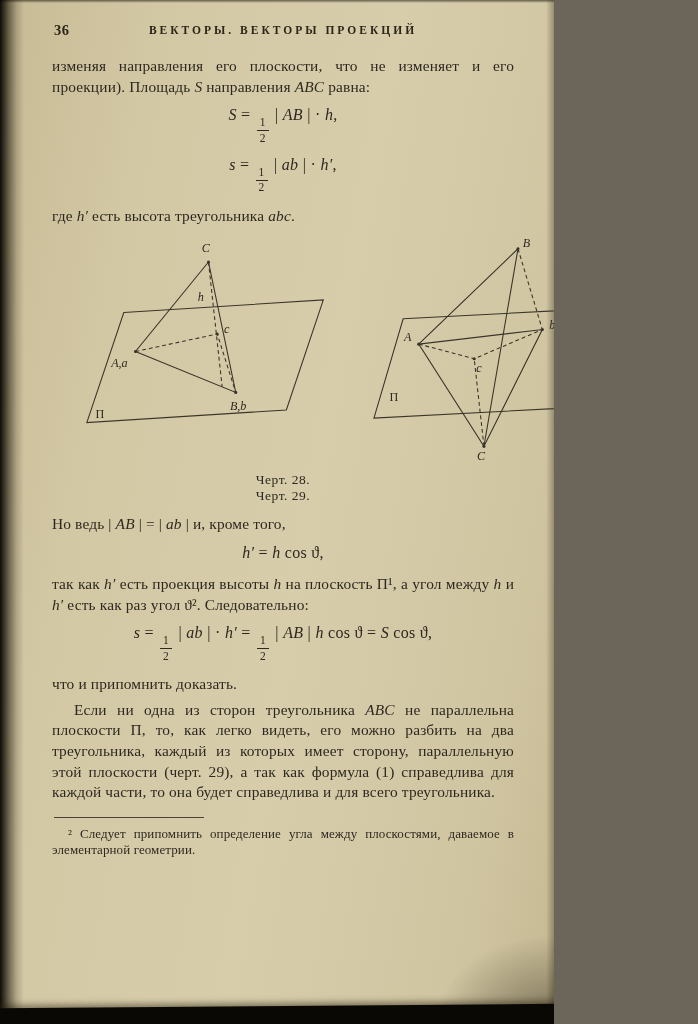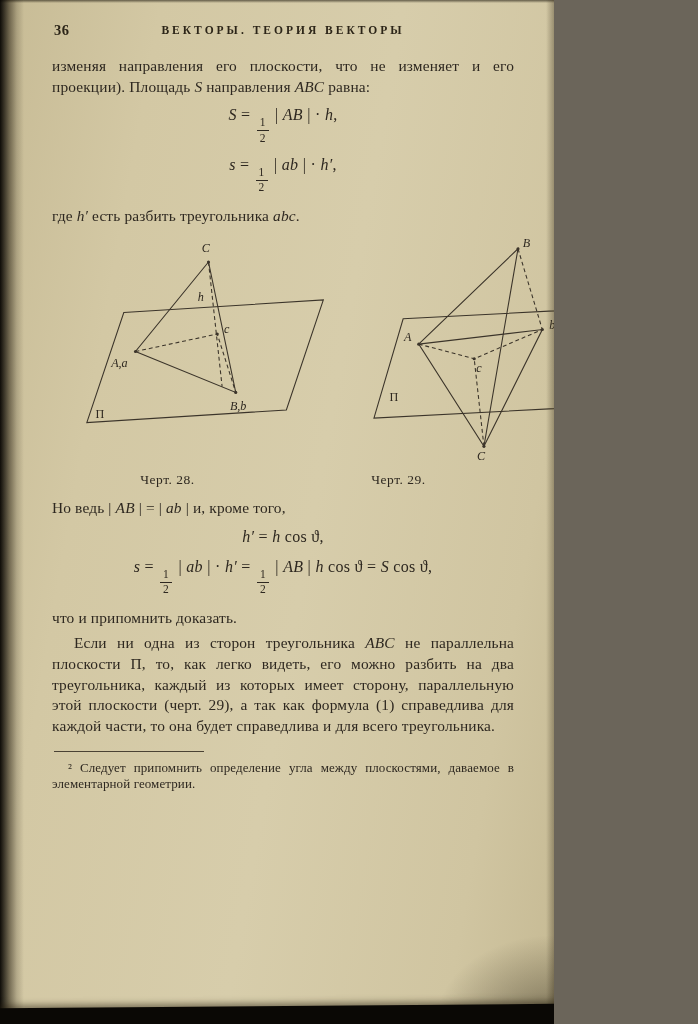--- a/index.html
+++ b/index.html
@@ -25,57 +25,57 @@
   .para.indent { text-indent:22px; }
 
   .formula { margin:9px 0 12px 0; text-align:center; font-size:16px; letter-spacing:0.3px; }
   .frac { display:inline-flex; flex-direction:column; align-items:center; vertical-align:-0.5em; line-height:1; font-size:11.5px; margin:0 2px; }
   .frac .num { padding:0 3px 1.5px 3px; border-bottom:1px solid currentColor; }
   .frac .den { padding-top:1.5px; }
 
   .figures { display:flex; justify-content:space-between; align-items:flex-start; margin:8px 0 0 0; padding:0 4px 0 28px; }
   .figures figure { margin:0; }
   .ink-stroke { stroke: var(--line,#3b342a); }
-  .captions { display:flex; margin:4px 0 10px 0; }
+  .captions { display:flex; margin:4px 0 10px 0;flex-direction:column; }
   .caption { flex:1; text-align:center; font-size:13.5px; letter-spacing:0.5px; }
 
   .fnrule { width:150px; border:none; border-top:1px solid #4a4234; margin:14px 0 8px 2px; }
   .footnote { margin:0 0 3px 0; font-size:13px; line-height:1.25; text-align:justify; text-indent:16px; letter-spacing:0.1px; }
 </style>
 </head>
 <body>
 
 <div class="page">
   <div class="edge-top"></div>
   <div class="edge-left"></div>
   <div class="edge-right"></div>
   <div class="corner-shadow"></div>
   <div class="edge-bottom"></div>
 
   <div class="content">
 
     <header class="running-head">
       <span class="page-num">36</span>
-      <span>ВЕКТОРЫ. ТЕОРИЯ ВЕКТОРЫ</span>
+      <span>ВЕКТОРЫ. ВЕКТОРЫ ПРОЕКЦИЙ</span>
     </header>
 
     <p class="para"><span>изменяя направления его плоскости, что не изменяет и его проекции). Площадь </span><span style="font-style: italic;">S</span><span> направления </span><span style="font-style: italic;">ABC</span><span> равна:</span></p>
 
     <div class="formula"><span><span style="font-style: italic;">S</span><span> = </span></span><span class="frac">
           <span class="num">1</span>
           <span class="den">2</span>
         </span><span><span> | </span><span style="font-style: italic;">AB</span><span> | · </span><span style="font-style: italic;">h</span><span>,</span></span></div>
 
 
     <div class="formula"><span><span style="font-style: italic;">s</span><span> = </span></span><span class="frac">
           <span class="num">1</span>
           <span class="den">2</span>
         </span><span><span> | </span><span style="font-style: italic;">ab</span><span> | · </span><span style="font-style: italic;">h′</span><span>,</span></span></div>
 
-    <p class="para"><span>где </span><span style="font-style: italic;">h′</span><span> есть разбить треугольника </span><span style="font-style: italic;">abc</span><span>.</span></p>
+    <p class="para"><span>где </span><span style="font-style: italic;">h′</span><span> есть высота треугольника </span><span style="font-style: italic;">abc</span><span>.</span></p>
 
     <div class="figures">
       <figure>
         <svg width="292" height="200" viewBox="0 0 300 200">
           <g fill="none" class="ink-stroke" stroke="#3b342a" stroke-width="1.1">
             <polygon points="45,78 250,65 212,178 7,191"></polygon>
             <path d="M132,26 L57,118 L160,160 Z"></path>
             <path d="M132,26 L146,154" stroke-dasharray="4,3"></path>
             <path d="M57,118 L141,100 L160,160" stroke-dasharray="4,3"></path>
           </g>
@@ -126,20 +126,21 @@
 
     <div class="captions">
       <span class="caption">Черт. 28.</span>
       <span class="caption">Черт. 29.</span>
     </div>
 
     <p class="para"><span>Но ведь | </span><span style="font-style: italic;">AB</span><span> | = | </span><span style="font-style: italic;">ab</span><span> | и, кроме того,</span></p>
 
     <div class="formula"><span style="font-style: italic;">h′</span><span> = </span><span style="font-style: italic;">h</span><span> cos ϑ,</span></div>
 
+    <p class="para"><span>так как </span><span style="font-style: italic;">h′</span><span> есть проекция высоты </span><span style="font-style: italic;">h</span><span> на плоскость П¹, а угол между </span><span style="font-style: italic;">h</span><span> и </span><span style="font-style: italic;">h′</span><span> есть как раз угол ϑ². Следовательно:</span></p>
 
     <div class="formula"><span><span style="font-style: italic;">s</span><span> = </span></span><span class="frac">
           <span class="num">1</span>
           <span class="den">2</span>
         </span><span><span> | </span><span style="font-style: italic;">ab</span><span> | · </span><span style="font-style: italic;">h′</span><span> = </span></span><span class="frac">
           <span class="num">1</span>
           <span class="den">2</span>
         </span><span><span> | </span><span style="font-style: italic;">AB</span><span> | </span><span style="font-style: italic;">h</span><span> cos ϑ = </span><span style="font-style: italic;">S</span><span> cos ϑ,</span></span></div>
 
     <p class="para"><span>что и припомнить доказать.</span></p>

